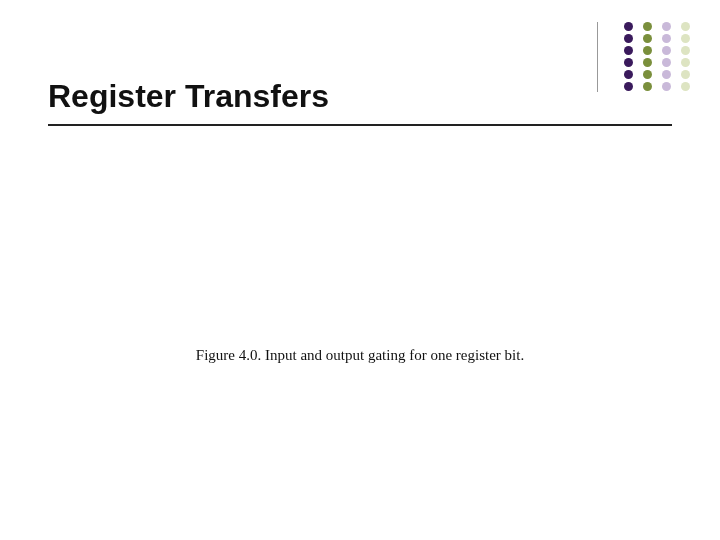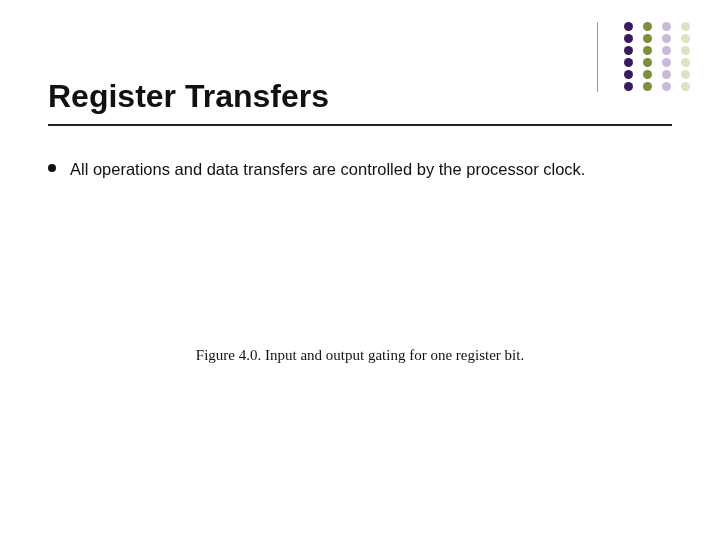--- a/index.html
+++ b/index.html
@@ -57,20 +57,16 @@
       <div class="dot"></div>
       <div class="dot"></div>
       <div class="dot"></div>
       <div class="dot"></div>
     </div>
   </div>
 
   <h1 class="title">Register Transfers</h1>
   <div class="underline"></div>
 
-  <div class="bullet-row">
-    <span class="bullet-dot"></span>
-    <span class="bullet-text">All operations and data transfers are controlled by the processor clock.</span>
-  </div>
 
   <div class="caption">Figure 4.0.   Input and output gating for one register bit.</div>
 
 </div>
 
 </body></html>

